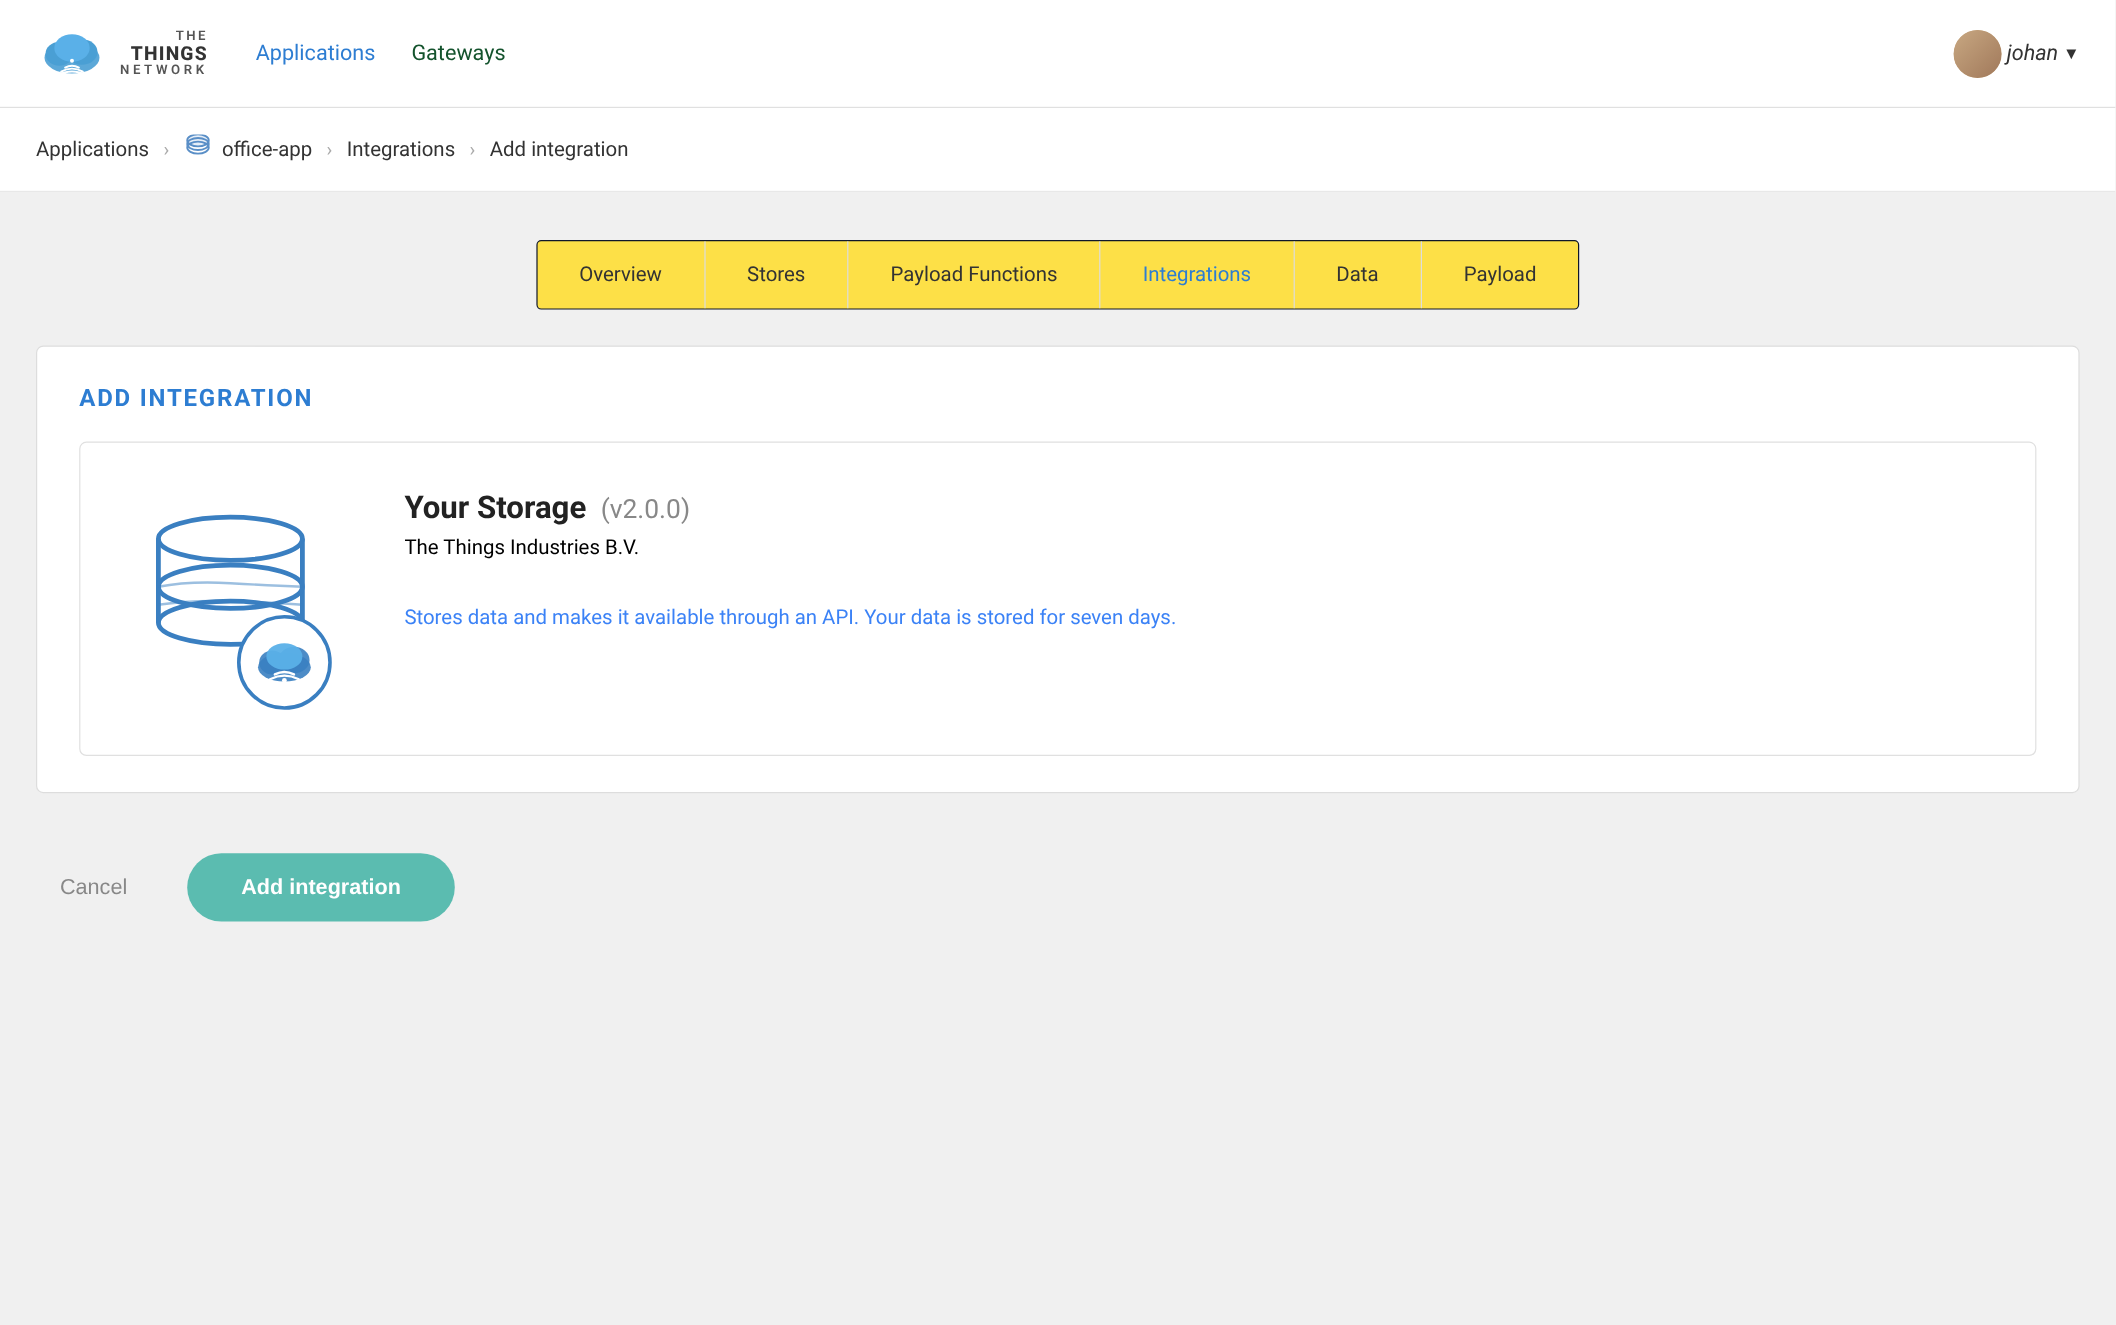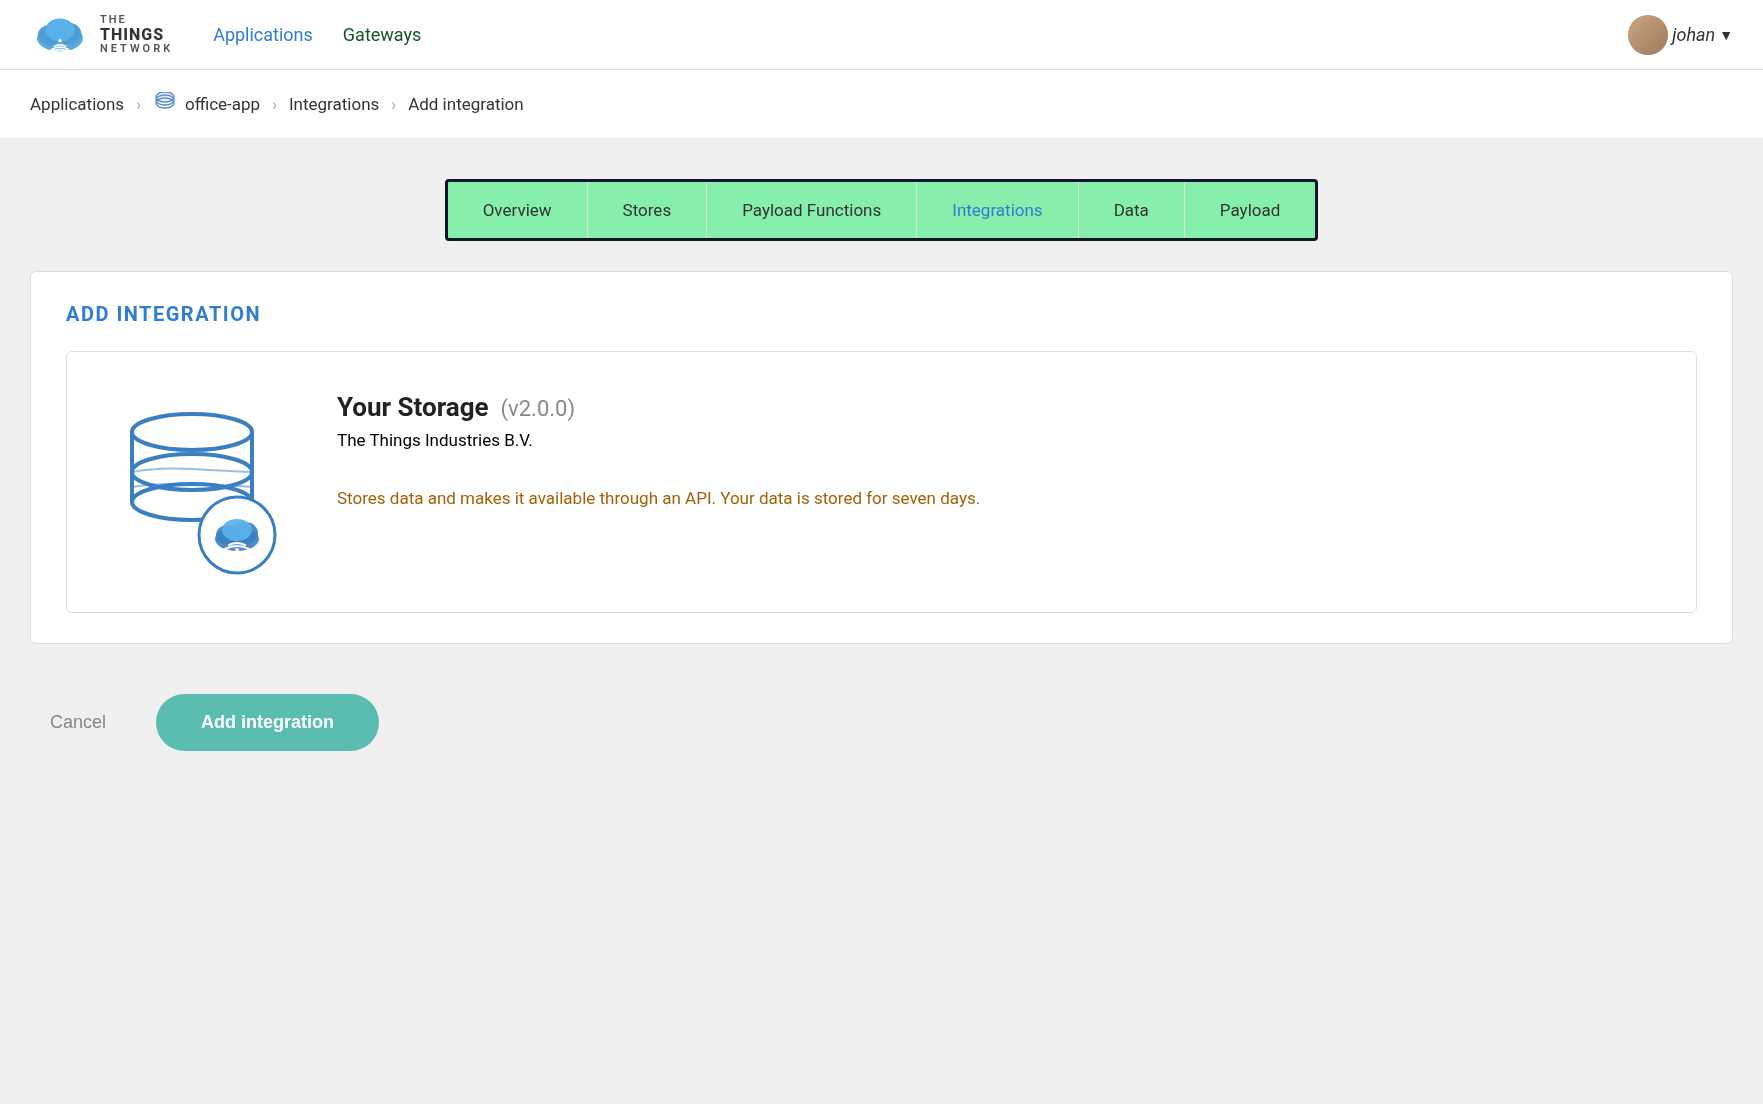--- a/index.html
+++ b/index.html
@@ -8,25 +8,26 @@
       background: #f0f0f0;
       width: 1763px;
       min-height: 1104px;
       color: #333;
     }
 
     
     .navbar {
       background: #fff;
       border-bottom: 1px solid #e0e0e0;
-      height: 70px;
+      height: 90px;
       display: flex;
       align-items: center;
       padding: 0 30px;
       justify-content: space-between;
+      text-align: right;
     }
     .navbar-left {
       display: flex;
       align-items: center;
       gap: 40px;
     }
     .logo-area {
       display: flex;
       align-items: center;
       gap: 10px;
@@ -133,22 +134,22 @@
     }
 
     
     .tabs-container {
       display: flex;
       justify-content: center;
       margin-bottom: 30px;
     }
     .tabs {
       display: flex;
-      background: #86efac;
-      border: 3px solid #0f172a;
+      background: #fde047;
+      border: 1px solid #0f172a;
       border-radius: 4px;
       overflow: hidden;
     }
     .tab {
       padding: 18px 35px;
       font-size: 17px;
       color: #333;
       cursor: pointer;
       border-right: 1px solid #ddd;
       white-space: nowrap;
@@ -213,21 +214,21 @@
       font-size: 22px;
       color: #888;
     }
     .integration-vendor {
       font-size: 17px;
       color: #000000;
       margin-bottom: 36px;
     }
     .integration-description {
       font-size: 17px;
-      color: #a16207;
+      color: #3b82f6;
       line-height: 1.5;
     }
 
     
     .footer-actions {
       display: flex;
       justify-content: flex-start;
       align-items: center;
       gap: 30px;
       padding: 30px 0 20px 0;

